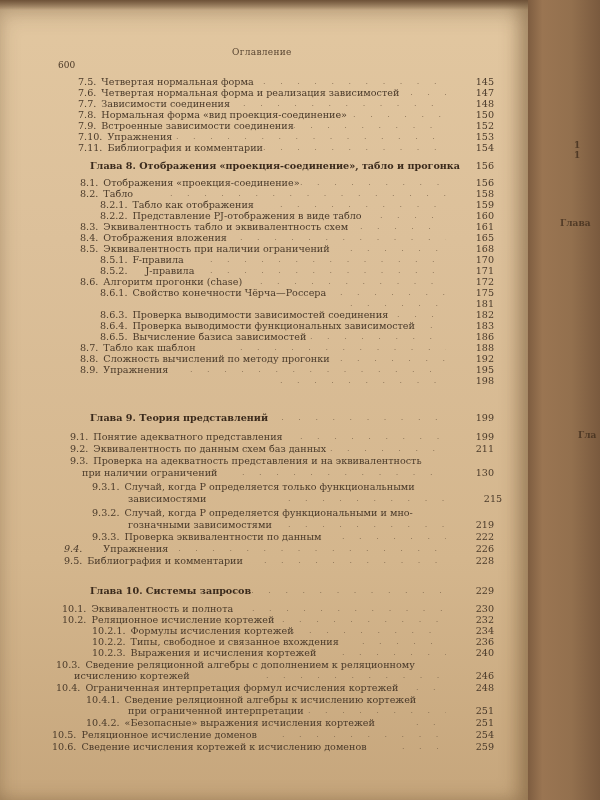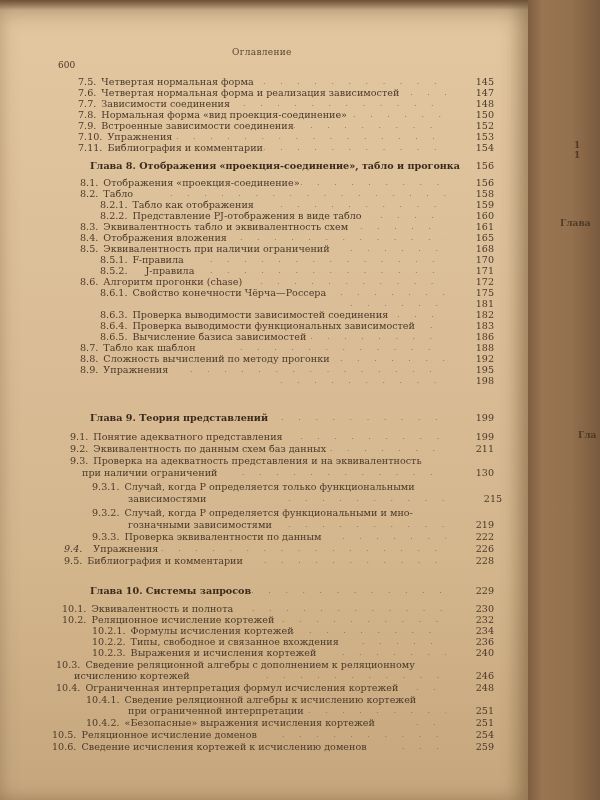--- a/index.html
+++ b/index.html
@@ -149,21 +149,21 @@
       <div class="row" style="top: 493px; left: 128px;">зависимостями</div>
       <div style="position: absolute; top: 494px; left: 288px; width: 158px; font-size: 8px; color: rgb(122, 99, 74); letter-spacing: 6px; overflow: hidden; white-space: nowrap;">. . . . . . . . . . . . . . . . . . . . . . . . . . . . . . . .</div>
       <div class="pg" style="left: 480px; top: 493px; text-align: center;">215</div>
       <div class="row" style="top: 507px; left: 92px;"><span class="num" style="margin-right: 5px;">9.3.2.</span><span class="txt">Случай, когда P определяется функциональными и мно-</span></div>
       <div class="row" style="top: 519px; left: 128px;">гозначными зависимостями</div>
       <div style="position: absolute; top: 520px; left: 288px; width: 158px; font-size: 8px; color: rgb(122, 99, 74); letter-spacing: 6px; overflow: hidden; white-space: nowrap;">. . . . . . . . . . . . . . . . . . . . . . . . . . . . . . . .</div>
       <div class="pg" style="left: 468px; top: 519px;">219</div>
       <div class="row" style="top: 531px; left: 92px;"><span class="num" style="margin-right: 5px;">9.3.3.</span><span class="txt">Проверка эквивалентности по данным</span></div>
       <div class="dots" style="position: absolute; top: 532px; left: 342px; width: 104px; font-size: 8px; color: rgb(122, 99, 74); letter-spacing: 6px; overflow: hidden; white-space: nowrap;">. . . . . . . . . . . . . . . . . . . . . . . . . . . . . . . . . . . .</div>
       <div class="pg" style="left: 468px; top: 531px;">222</div>
-      <div class="row" style="top: 543px; left: 64px;"><span class="num" style="margin-right: 11px; font-style: italic;">9.4.</span><span class="txt">Упражнения</span></div>
+      <div class="row" style="top: 543px; left: 64px;"><span class="num" style="margin-right: 21px; font-style: italic;">9.4.</span><span class="txt">Упражнения</span></div>
       <div class="dots" style="position: absolute; top: 544px; left: 144px; width: 302px; font-size: 8px; color: rgb(122, 99, 74); letter-spacing: 6px; overflow: hidden; white-space: nowrap;">. . . . . . . . . . . . . . . . . . . . . . . . . . . . . . . . . . . .</div>
       <div class="pg" style="left: 468px; top: 543px;">226</div>
       <div class="row" style="top: 555px; left: 64px;"><span class="num" style="margin-right: 5px;">9.5.</span><span class="txt">Библиография и комментарии</span></div>
       <div class="dots" style="position: absolute; top: 556px; left: 264px; width: 182px; font-size: 8px; color: rgb(122, 99, 74); letter-spacing: 6px; overflow: hidden; white-space: nowrap;">. . . . . . . . . . . . . . . . . . . . . . . . . . . . . . . . . . . .</div>
       <div class="pg" style="left: 468px; top: 555px;">228</div>
       <div class="row chapter" style="top: 585px; left: 50px;"><span class="txt">Глава 10. Системы запросов</span></div>
       <div class="dots" style="position: absolute; top: 586px; left: 200px; width: 246px; font-size: 8px; color: rgb(122, 99, 74); letter-spacing: 6px; overflow: hidden; white-space: nowrap;">. . . . . . . . . . . . . . . . . . . . . . . . . . . . . . . . . . . .</div>
       <div class="pg" style="left: 468px; top: 585px;">229</div>
       <div class="row" style="top: 603px; left: 62px;"><span class="num" style="margin-right: 5px;">10.1.</span><span class="txt">Эквивалентность и полнота</span></div>
       <div class="dots" style="position: absolute; top: 604px; left: 252px; width: 194px; font-size: 8px; color: rgb(122, 99, 74); letter-spacing: 6px; overflow: hidden; white-space: nowrap;">. . . . . . . . . . . . . . . . . . . . . . . . . . . . . . . . . . . .</div>

